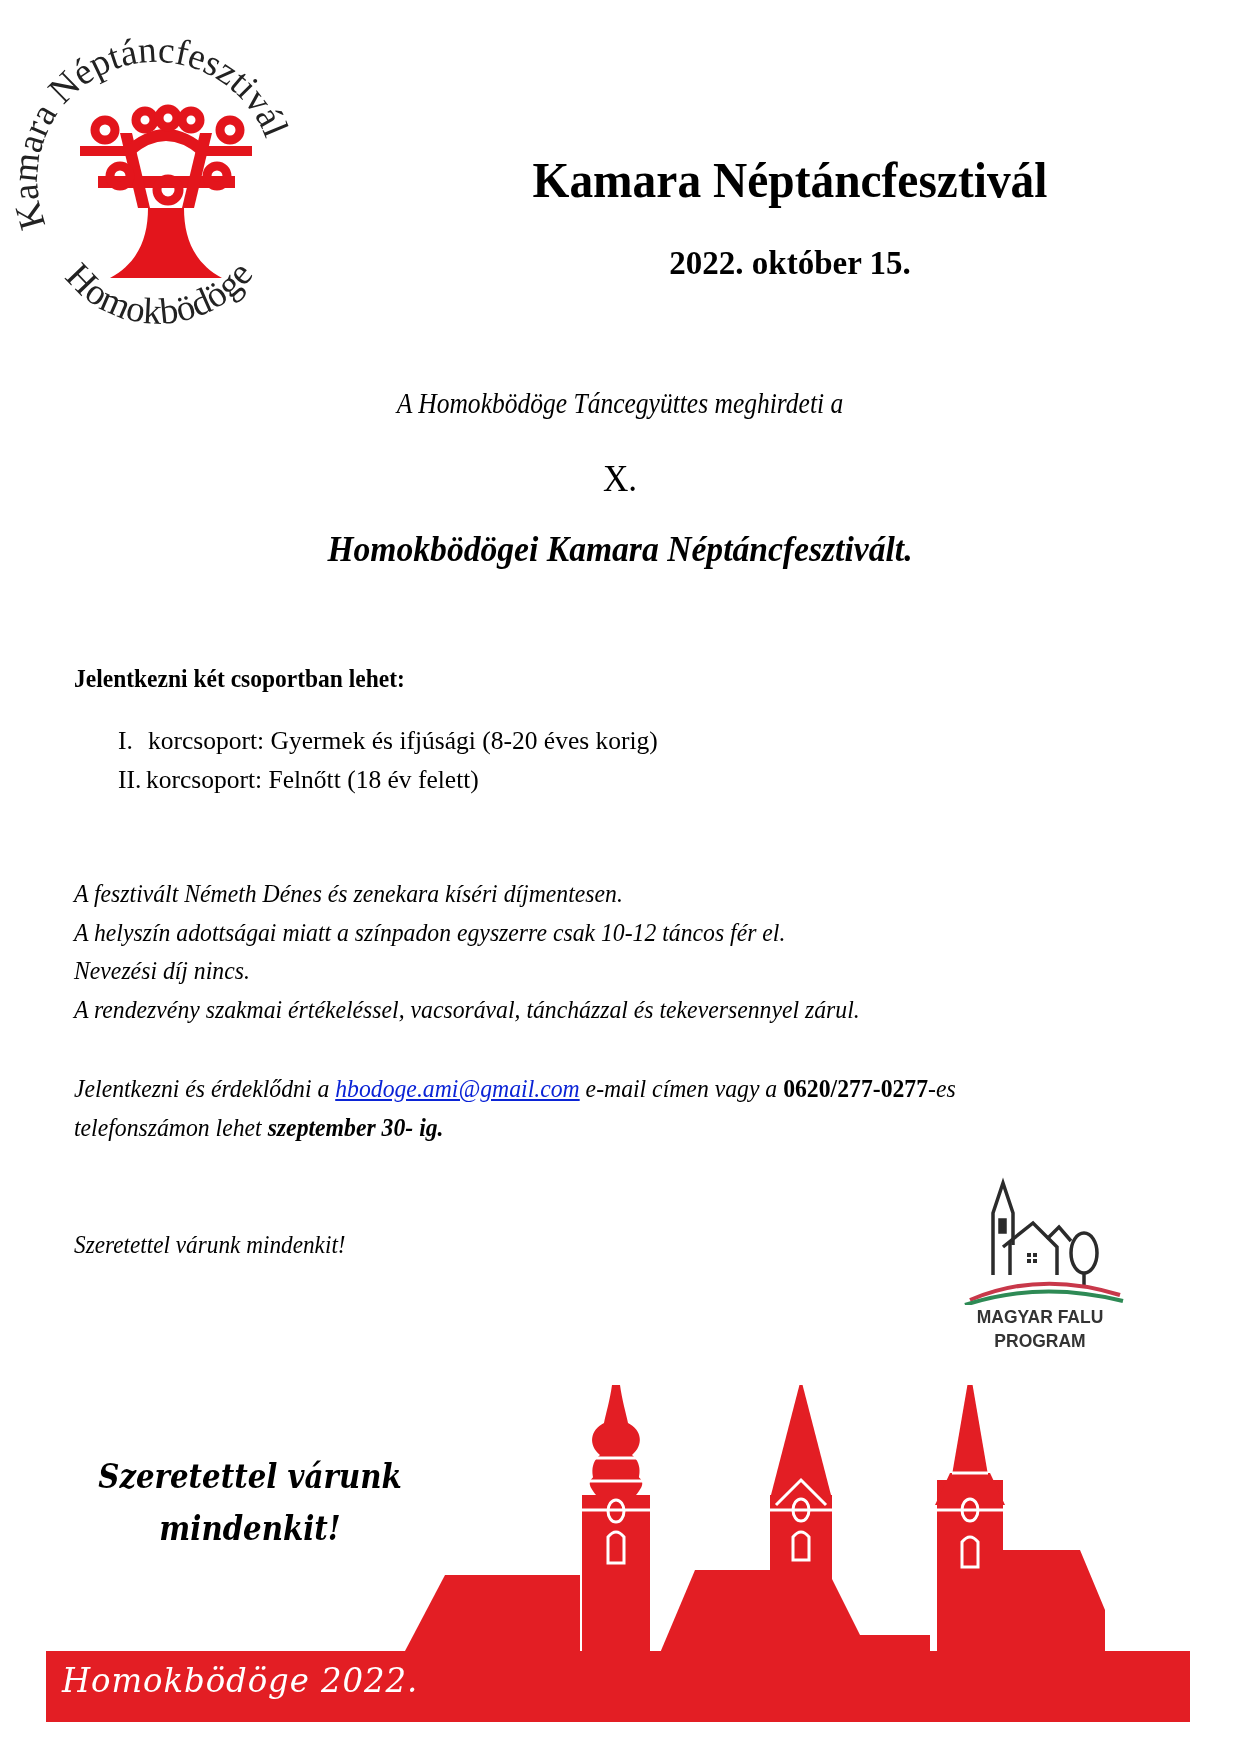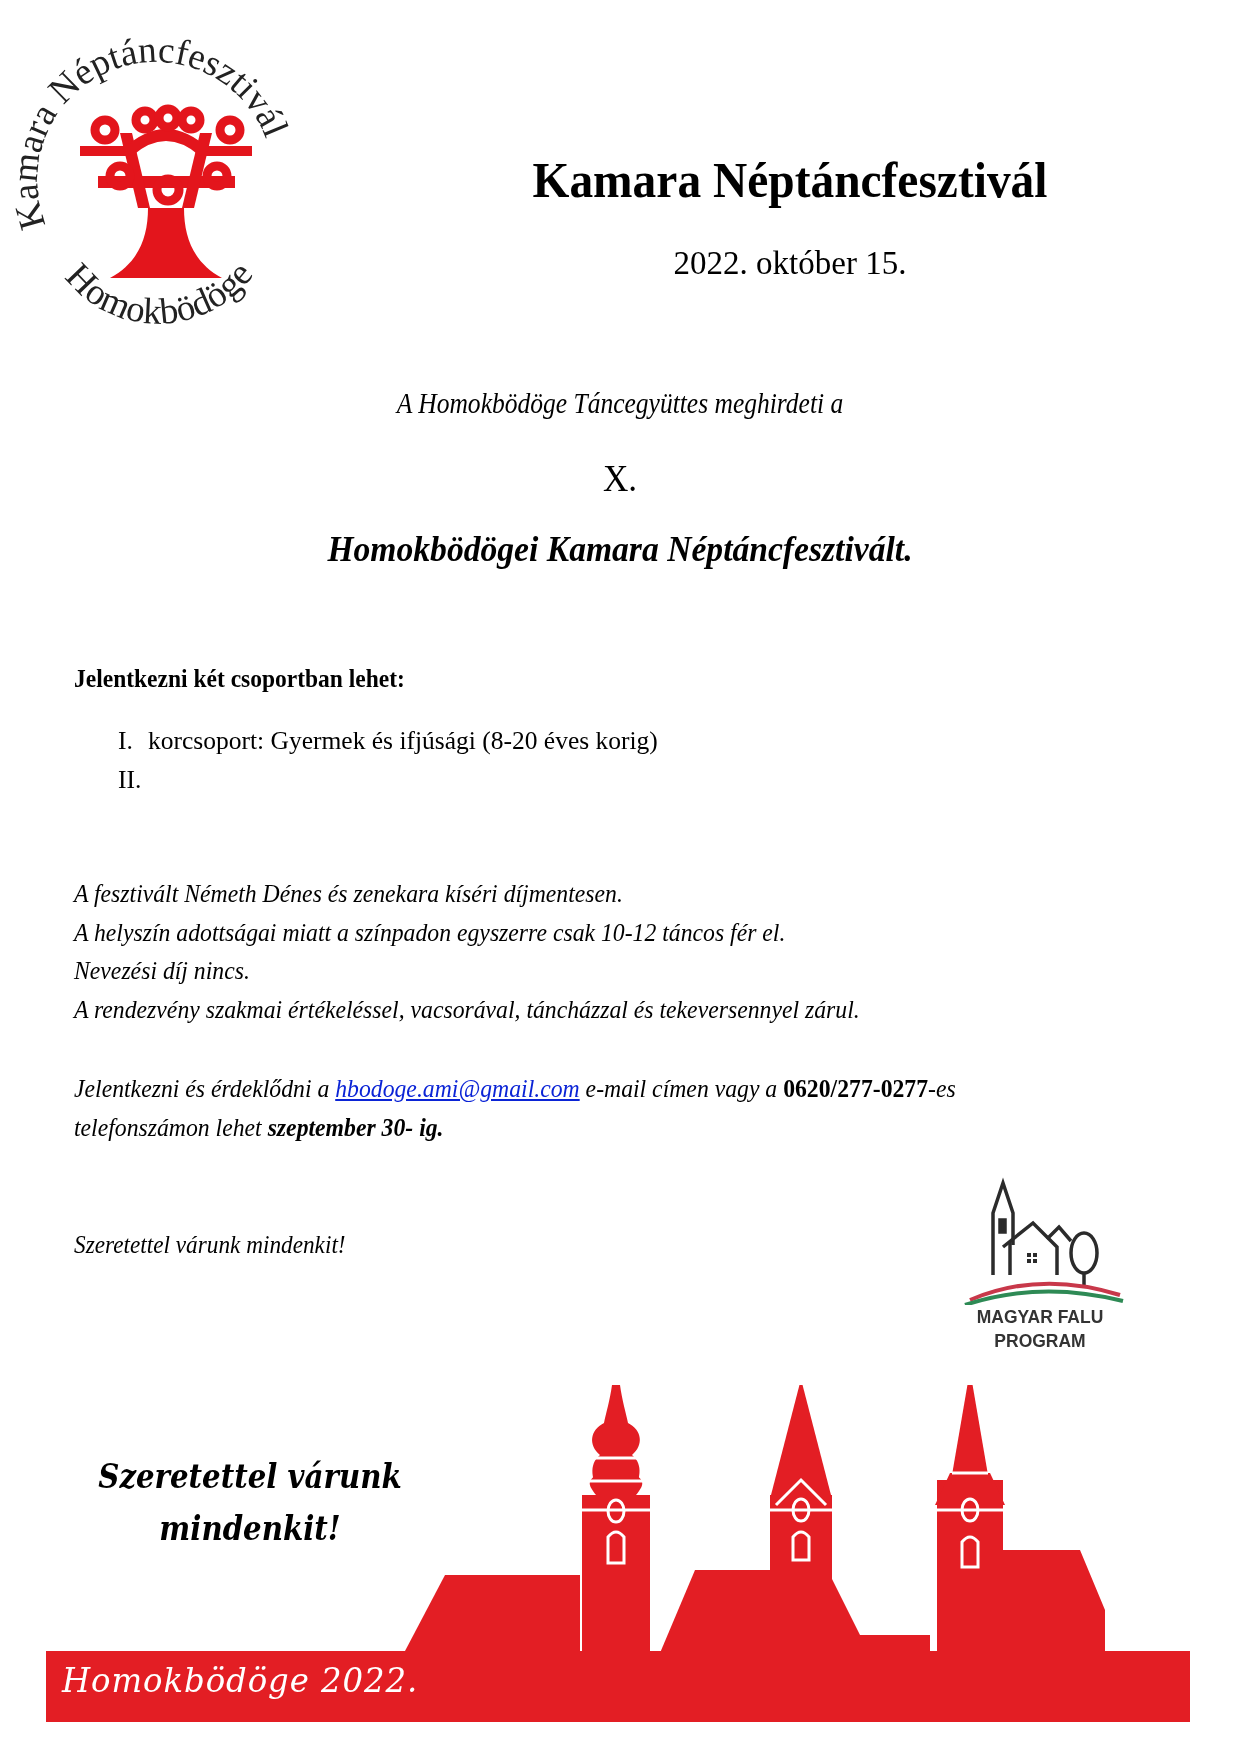--- a/index.html
+++ b/index.html
@@ -1,20 +1,20 @@
 <!DOCTYPE html>
 <html><head>
 <meta charset="utf-8">
 <style>
   html, body { margin:0; padding:0; background:#ffffff; }
   body { width:1241px; height:1755px; position:relative; overflow:hidden; font-family:"Liberation Serif", serif; color:#000; }
   .abs { position:absolute; }
   #logo { left:10px; top:38px; width:310px; height:320px; }
   #title { left:440px; top:150px; width:700px; text-align:center; font-weight:bold; font-size:51px; line-height:60px; transform:scaleX(0.93); }
-  #date { left:440px; top:243px; width:700px; text-align:center; font-weight:normal; font-size:33px; line-height:40px; }
+  #date { left:440px; top:243px; width:700px; text-align:center; font-weight:bold; font-size:33px; line-height:40px; }
   #intro { left:200px; top:385px; width:840px; text-align:center; font-style:italic; font-size:29px; line-height:36px; transform:scaleX(0.88); }
   #edition { left:200px; top:457px; width:840px; text-align:center; font-size:37px; line-height:44px; transform:scaleX(0.95); }
   #headline { left:150px; top:528px; width:940px; text-align:center; font-style:italic; font-weight:bold; font-size:35px; line-height:44px; transform:scaleX(0.96); }
   #reg-heading { left:74px; top:663px; font-weight:bold; font-size:25px; line-height:32px; transform-origin:left; transform:scaleX(0.94); }
   #groups { left:118px; top:721px; font-size:25.5px; line-height:39px; }
   .grp { display:flex; white-space:nowrap; }
   .grp .num { display:inline-block; width:30px; }
   .grp .num.two { width:28px; }
   #details { left:74px; top:875px; font-style:italic; font-size:25.5px; line-height:38.7px; transform-origin:left; transform:scaleX(0.93); white-space:nowrap; }
   #contact { left:74px; top:1070px; font-style:italic; font-size:25.5px; line-height:38.5px; transform-origin:left; transform:scaleX(0.93); white-space:nowrap; }
@@ -75,20 +75,21 @@
 <div id="headline" class="abs">Homokbödögei Kamara Néptáncfesztivált.</div>
 
 <div id="reg-heading" class="abs">Jelentkezni két csoportban lehet:</div>
 <div id="groups" class="abs">
   <div class="grp">
     <span class="num">I.</span>
     <span>korcsoport: Gyermek és ifjúsági (8-20 éves korig)</span>
   </div>
   <div class="grp">
     <span class="num two">II.</span>
+    <span>korcsoport: Felnőtt (18 év felett)</span>
   </div>
 </div>
 
 <div id="details" class="abs">
   <div>A fesztivált Németh Dénes és zenekara kíséri díjmentesen.</div>
   <div>A helyszín adottságai miatt a színpadon egyszerre csak 10-12 táncos fér el.</div>
   <div>Nevezési díj nincs.</div>
   <div>A rendezvény szakmai értékeléssel, vacsorával, táncházzal és tekeversennyel zárul.</div>
 </div>
 

